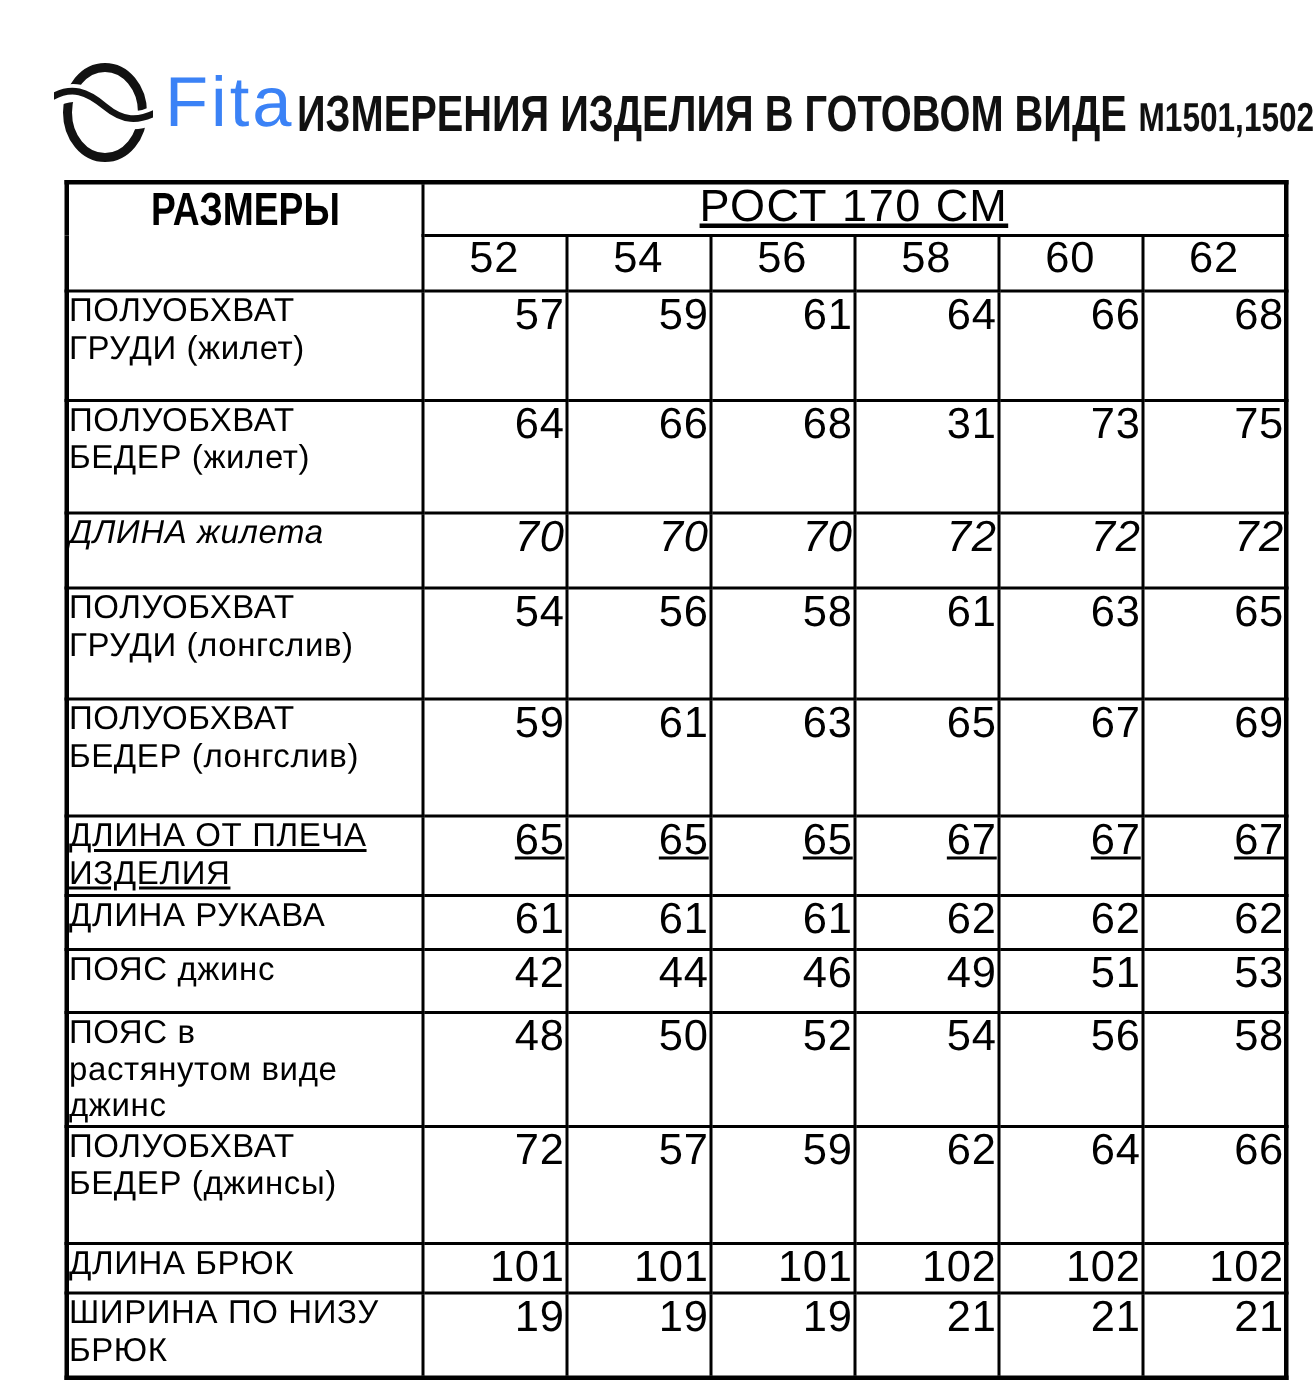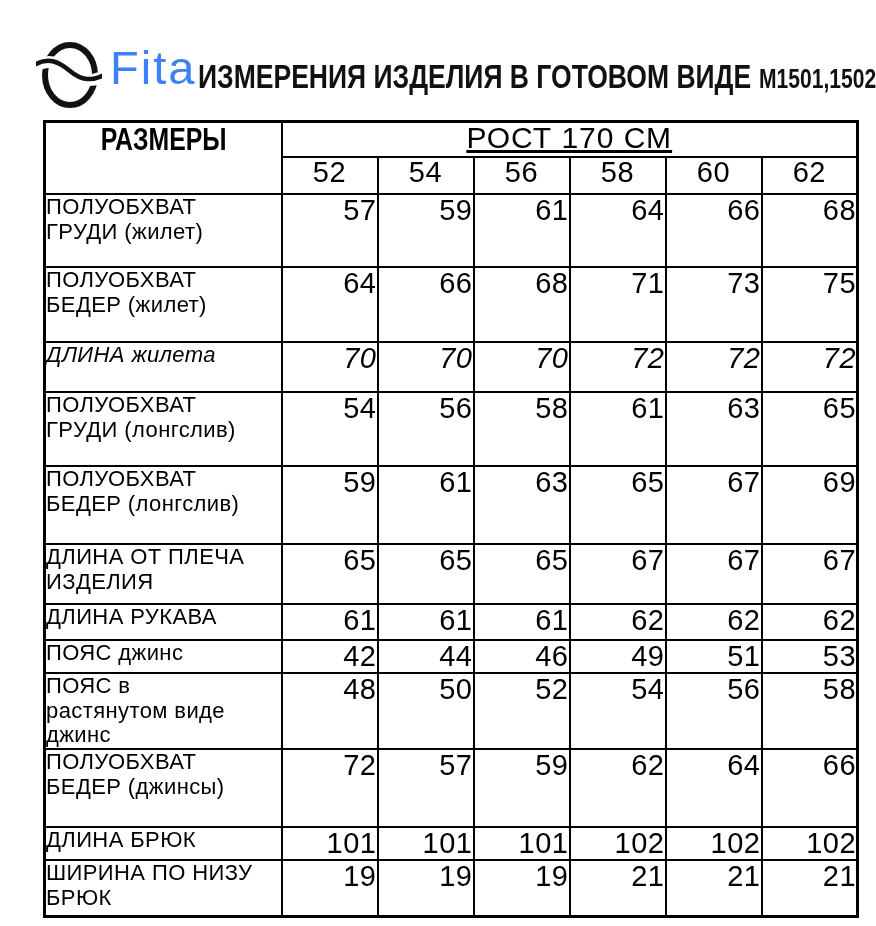--- a/index.html
+++ b/index.html
@@ -101,21 +101,21 @@
           <td class="value-cell">64</td>
           <td class="value-cell">66</td>
           <td class="value-cell">68</td>
         </tr>
         <tr style="height: 75px;">
           <td class="label-cell">ПОЛУОБХВАТ
 БЕДЕР (жилет)</td>
           <td class="value-cell">64</td>
           <td class="value-cell">66</td>
           <td class="value-cell">68</td>
-          <td class="value-cell">71</td>
+          <td class="value-cell">31</td>
           <td class="value-cell">73</td>
           <td class="value-cell">75</td>
         </tr>
         <tr style="height: 50px; font-style: italic;">
           <td class="label-cell">ДЛИНА жилета</td>
           <td class="value-cell">70</td>
           <td class="value-cell">70</td>
           <td class="value-cell">70</td>
           <td class="value-cell">72</td>
           <td class="value-cell">72</td>
@@ -134,40 +134,40 @@
         <tr style="height: 78px;">
           <td class="label-cell">ПОЛУОБХВАТ
 БЕДЕР (лонгслив)</td>
           <td class="value-cell">59</td>
           <td class="value-cell">61</td>
           <td class="value-cell">63</td>
           <td class="value-cell">65</td>
           <td class="value-cell">67</td>
           <td class="value-cell">69</td>
         </tr>
-        <tr style="height: 60px;">
+        <tr style="height: 53px; text-decoration: underline;">
           <td class="label-cell">ДЛИНА ОТ ПЛЕЧА
 ИЗДЕЛИЯ</td>
           <td class="value-cell">65</td>
           <td class="value-cell">65</td>
           <td class="value-cell">65</td>
           <td class="value-cell">67</td>
           <td class="value-cell">67</td>
           <td class="value-cell">67</td>
         </tr>
         <tr style="height: 36px;">
           <td class="label-cell">ДЛИНА РУКАВА</td>
           <td class="value-cell">61</td>
           <td class="value-cell">61</td>
           <td class="value-cell">61</td>
           <td class="value-cell">62</td>
           <td class="value-cell">62</td>
           <td class="value-cell">62</td>
         </tr>
-        <tr style="height: 33px;">
+        <tr style="height: 42px;">
           <td class="label-cell">ПОЯС джинс</td>
           <td class="value-cell">42</td>
           <td class="value-cell">44</td>
           <td class="value-cell">46</td>
           <td class="value-cell">49</td>
           <td class="value-cell">51</td>
           <td class="value-cell">53</td>
         </tr>
         <tr style="height: 75px;">
           <td class="label-cell">ПОЯС в

